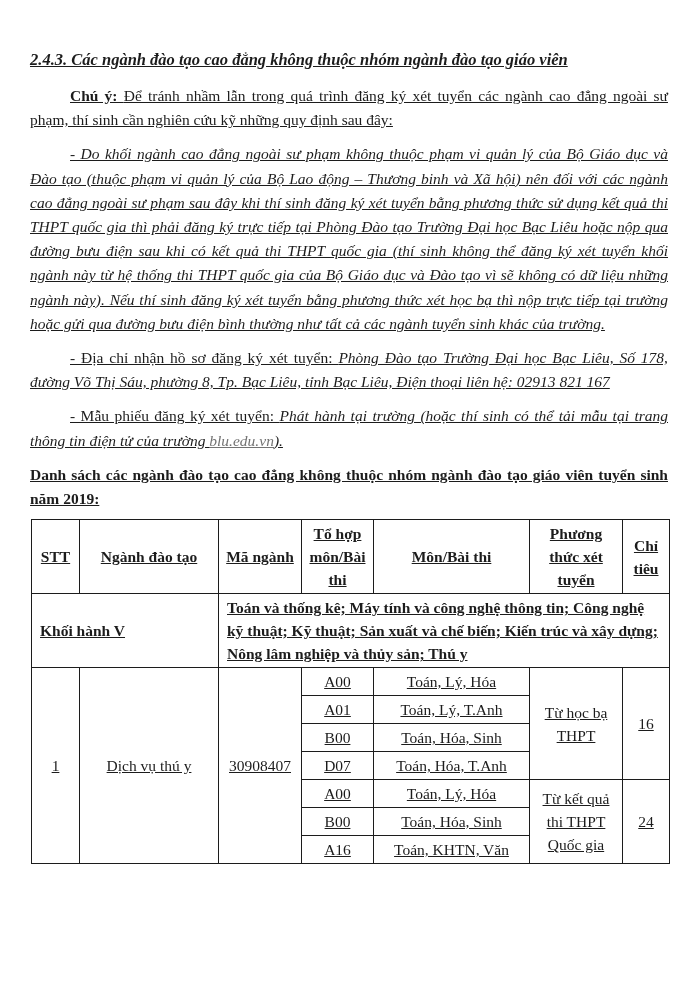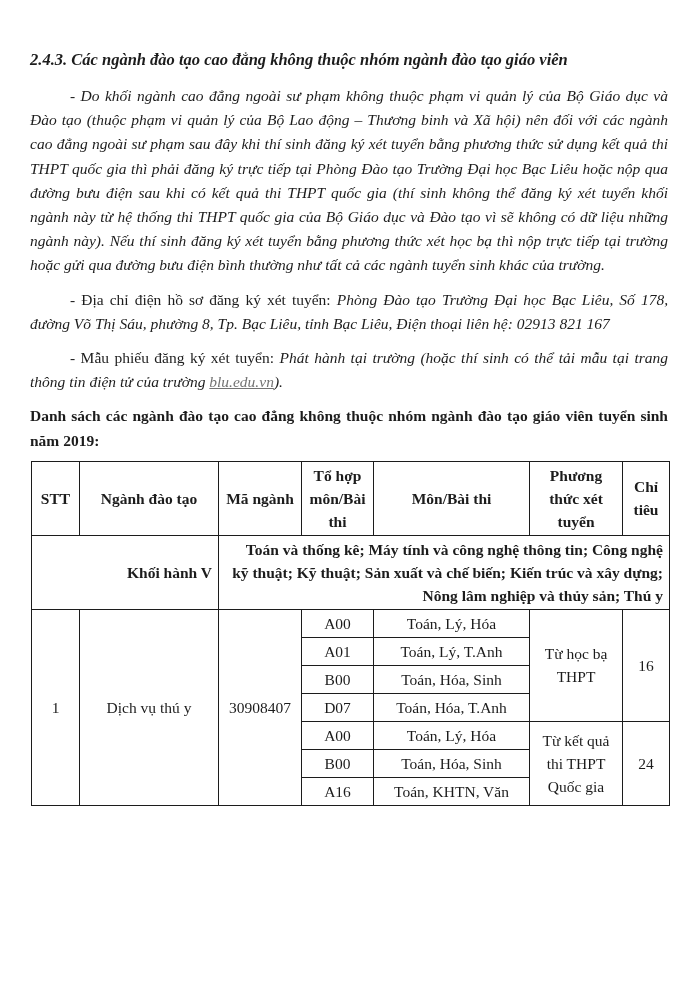--- a/index.html
+++ b/index.html
@@ -5,20 +5,21 @@
   * { margin:0; padding:0; box-sizing:border-box; }
   html,body { background:#ffffff; }
   .page {
     position:relative;
     width:700px; height:1001px;
     background:#ffffff;
     color:#1c1c1c;
     font-family:"Liberation Serif", "DejaVu Serif", serif;
     padding:50px 32px 0 30px;
     overflow:hidden;
+    text-decoration:underline;
   }
   .heading {
     font-size:16.5px; font-weight:bold; font-style:italic;
     margin:0 0 14px 0;
   }
   .para {
     font-size:15.5px; line-height:24.2px;
     text-align:justify;
     text-indent:40px;
     margin:0 0 10px 0;
@@ -37,34 +38,35 @@
   table.data-table th, table.data-table td {
     border:1.6px solid #1c1c1c;
     font-size:15.5px;
     line-height:23px;
     text-align:center;
     vertical-align:middle;
     padding:2px 4px;
     overflow:hidden;
   }
   table.data-table th { font-weight:bold; height:74px; }
-  tr.group-row td { height:71px; font-weight:bold; text-align:right; padding-left:8px; padding-right:6px;margin-left:32px; }
+  tr.group-row td { height:71px; font-weight:bold; text-align:left; padding-left:8px; padding-right:6px;margin-left:32px; }
   tr.sub td { height:28px; padding:1px 3px; }
 </style>
 </head>
 <body>
 
 <div class="page">
 
   <h1 class="heading">2.4.3. Các ngành đào tạo cao đẳng không thuộc nhóm ngành đào tạo giáo viên</h1>
 
+  <p class="para"><span class="bold">Chú ý: </span><span>Để tránh nhầm lẫn trong quá trình đăng ký xét tuyển các ngành cao đẳng ngoài sư phạm, thí sinh cần nghiên cứu kỹ những quy định sau đây:</span></p>
 
   <p class="para italic">- Do khối ngành cao đẳng ngoài sư phạm không thuộc phạm vi quản lý của Bộ Giáo dục và Đào tạo (thuộc phạm vi quản lý của Bộ Lao động – Thương binh và Xã hội) nên đối với các ngành cao đẳng ngoài sư phạm sau đây khi thí sinh đăng ký xét tuyển bằng phương thức sử dụng kết quả thi THPT quốc gia thì phải đăng ký trực tiếp tại Phòng Đào tạo Trường Đại học Bạc Liêu hoặc nộp qua đường bưu điện sau khi có kết quả thi THPT quốc gia (thí sinh không thể đăng ký xét tuyển khối ngành này từ hệ thống thi THPT quốc gia của Bộ Giáo dục và Đào tạo vì sẽ không có dữ liệu những ngành này). Nếu thí sinh đăng ký xét tuyển bằng phương thức xét học bạ thì nộp trực tiếp tại trường hoặc gửi qua đường bưu điện bình thường như tất cả các ngành tuyển sinh khác của trường.</p>
 
-  <p class="para"><span>- Địa chỉ điện hồ sơ đăng ký xét tuyển: </span><span class="italic">Phòng Đào tạo Trường Đại học Bạc Liêu, Số 178, đường Võ Thị Sáu, phường 8, Tp. Bạc Liêu, tỉnh Bạc Liêu, Điện thoại liên hệ: 02913 821 167</span></p>
+  <p class="para"><span>- Địa chỉ nhận hồ sơ đăng ký xét tuyển: </span><span class="italic">Phòng Đào tạo Trường Đại học Bạc Liêu, Số 178, đường Võ Thị Sáu, phường 8, Tp. Bạc Liêu, tỉnh Bạc Liêu, Điện thoại liên hệ: 02913 821 167</span></p>
 
   <p class="para"><span>- Mẫu phiếu đăng ký xét tuyển: </span><span class="italic">Phát hành tại trường (hoặc thí sinh có thể tải mẫu tại trang thông tin điện tử của trường </span><a class="link">blu.edu.vn</a><span class="italic">).</span></p>
 
 
   <p class="para table-title">Danh sách các ngành đào tạo cao đẳng không thuộc nhóm ngành đào tạo giáo viên tuyển sinh năm 2019:</p>
 
   <table class="data-table">
     <colgroup>
       <col style="width:48px">
         <col style="width:139px">

